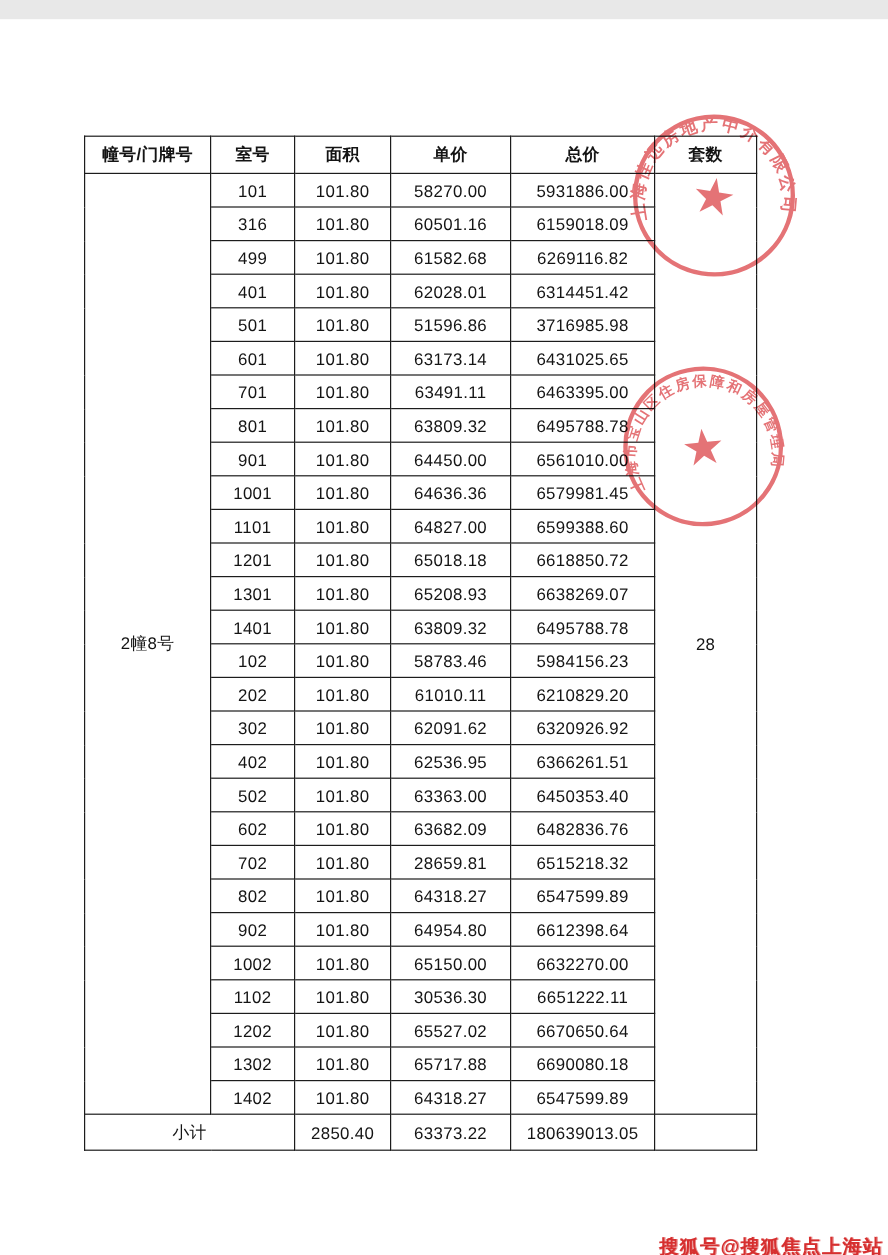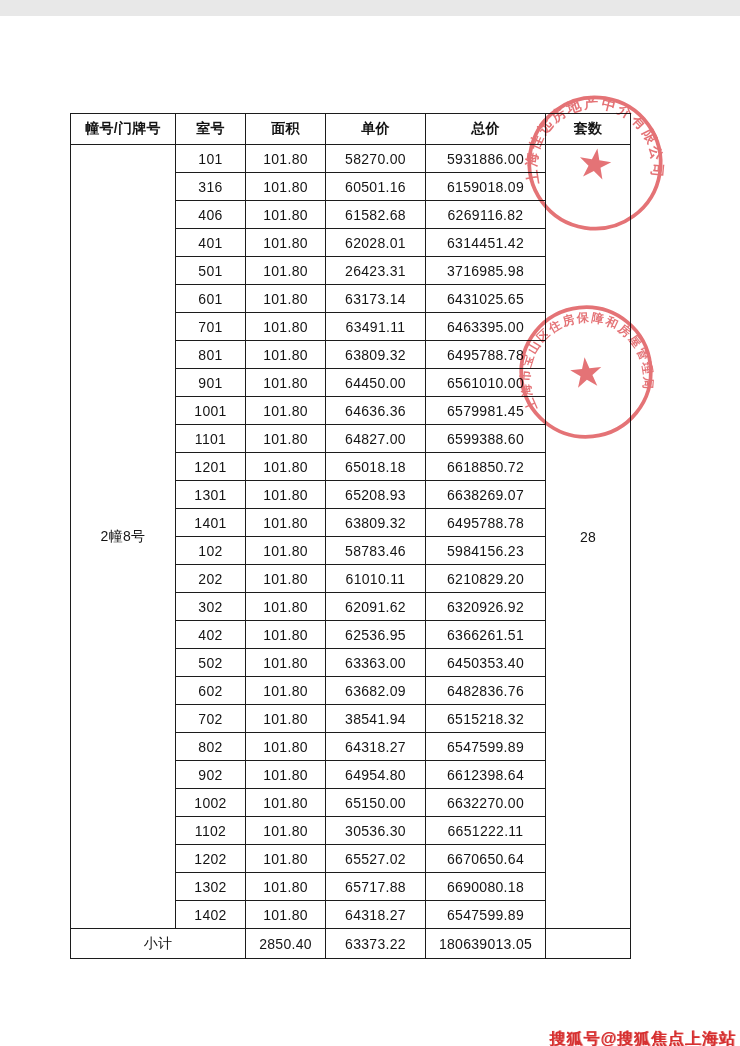--- a/index.html
+++ b/index.html
@@ -74,35 +74,35 @@
           <td>5931886.00</td>
           <td rowspan="28">28</td>
         </tr>
         <tr>
           <td>316</td>
           <td>101.80</td>
           <td>60501.16</td>
           <td>6159018.09</td>
         </tr>
         <tr>
-          <td>406</td>
+          <td>499</td>
           <td>101.80</td>
           <td>61582.68</td>
           <td>6269116.82</td>
         </tr>
         <tr>
           <td>401</td>
           <td>101.80</td>
           <td>62028.01</td>
           <td>6314451.42</td>
         </tr>
         <tr>
           <td>501</td>
           <td>101.80</td>
-          <td>26423.31</td>
+          <td>51596.86</td>
           <td>3716985.98</td>
         </tr>
         <tr>
           <td>601</td>
           <td>101.80</td>
           <td>63173.14</td>
           <td>6431025.65</td>
         </tr>
         <tr>
           <td>701</td>
@@ -184,21 +184,21 @@
         </tr>
         <tr>
           <td>602</td>
           <td>101.80</td>
           <td>63682.09</td>
           <td>6482836.76</td>
         </tr>
         <tr>
           <td>702</td>
           <td>101.80</td>
-          <td>38541.94</td>
+          <td>28659.81</td>
           <td>6515218.32</td>
         </tr>
         <tr>
           <td>802</td>
           <td>101.80</td>
           <td>64318.27</td>
           <td>6547599.89</td>
         </tr>
         <tr>
           <td>902</td>

